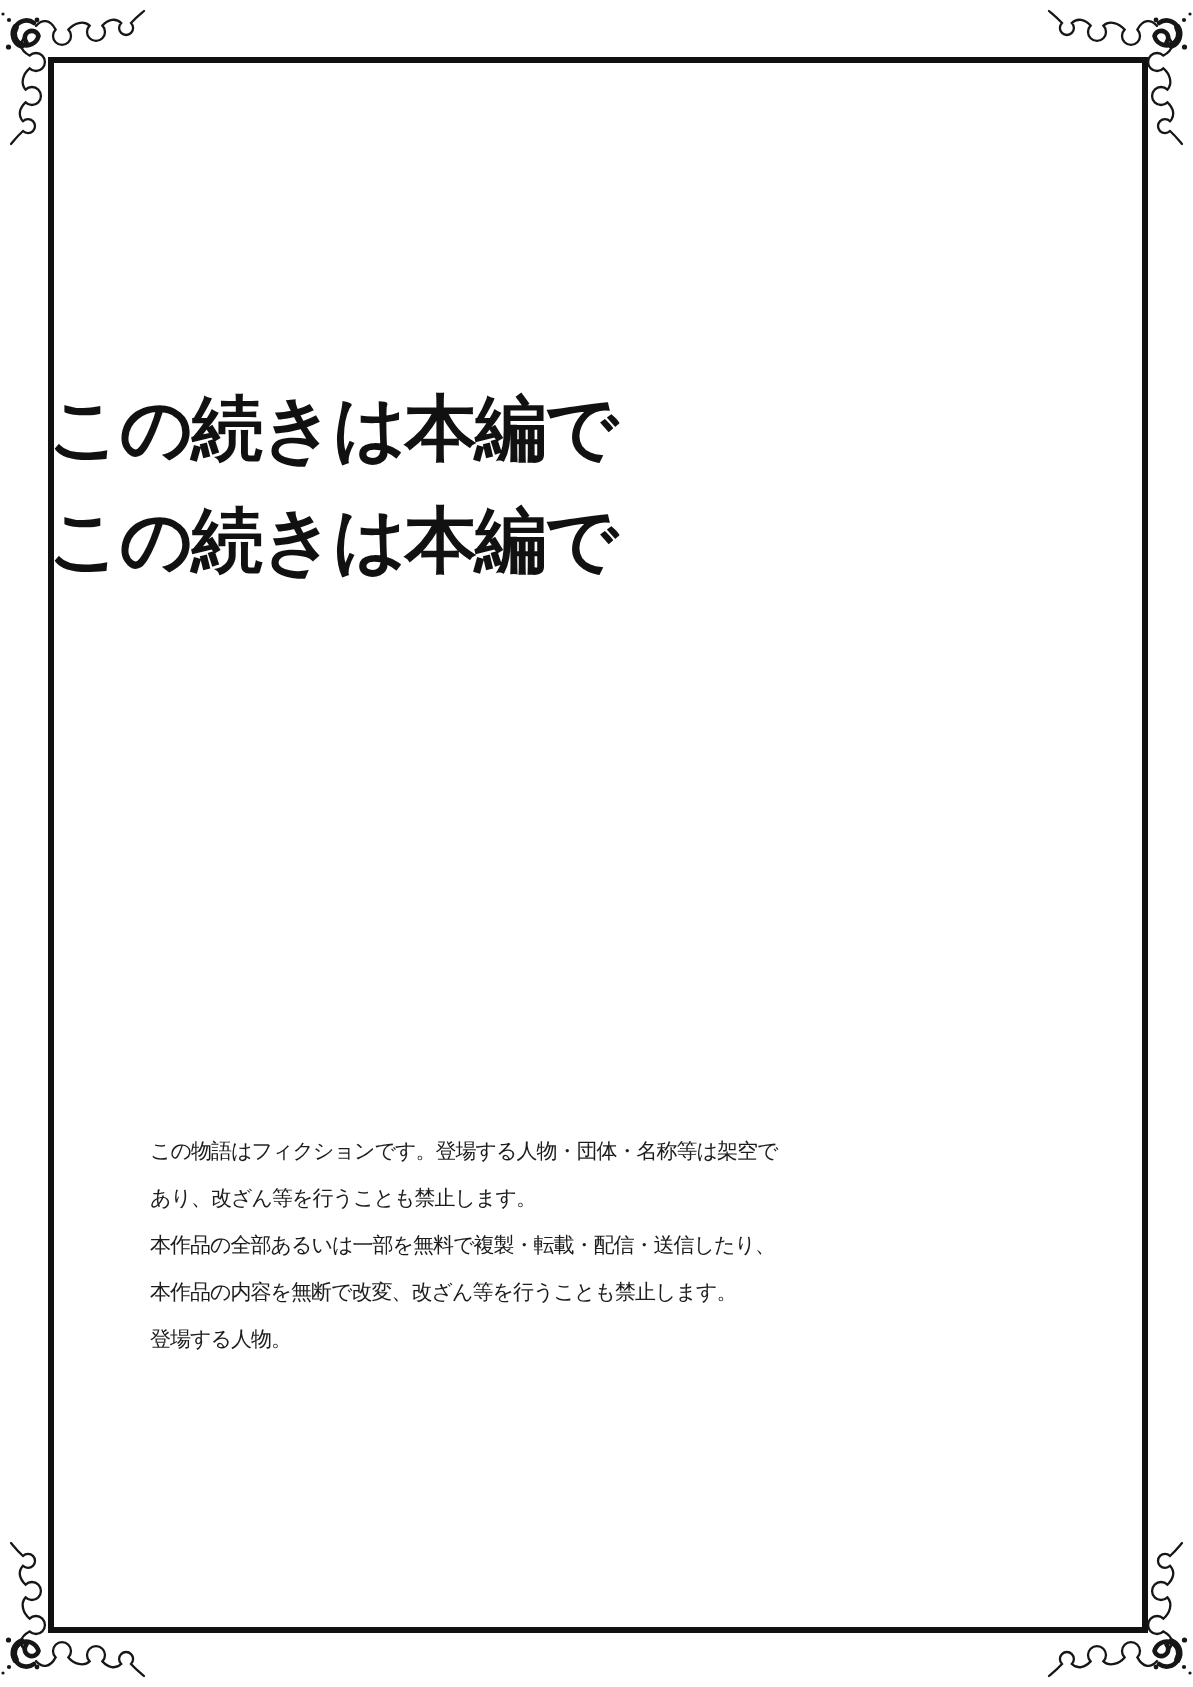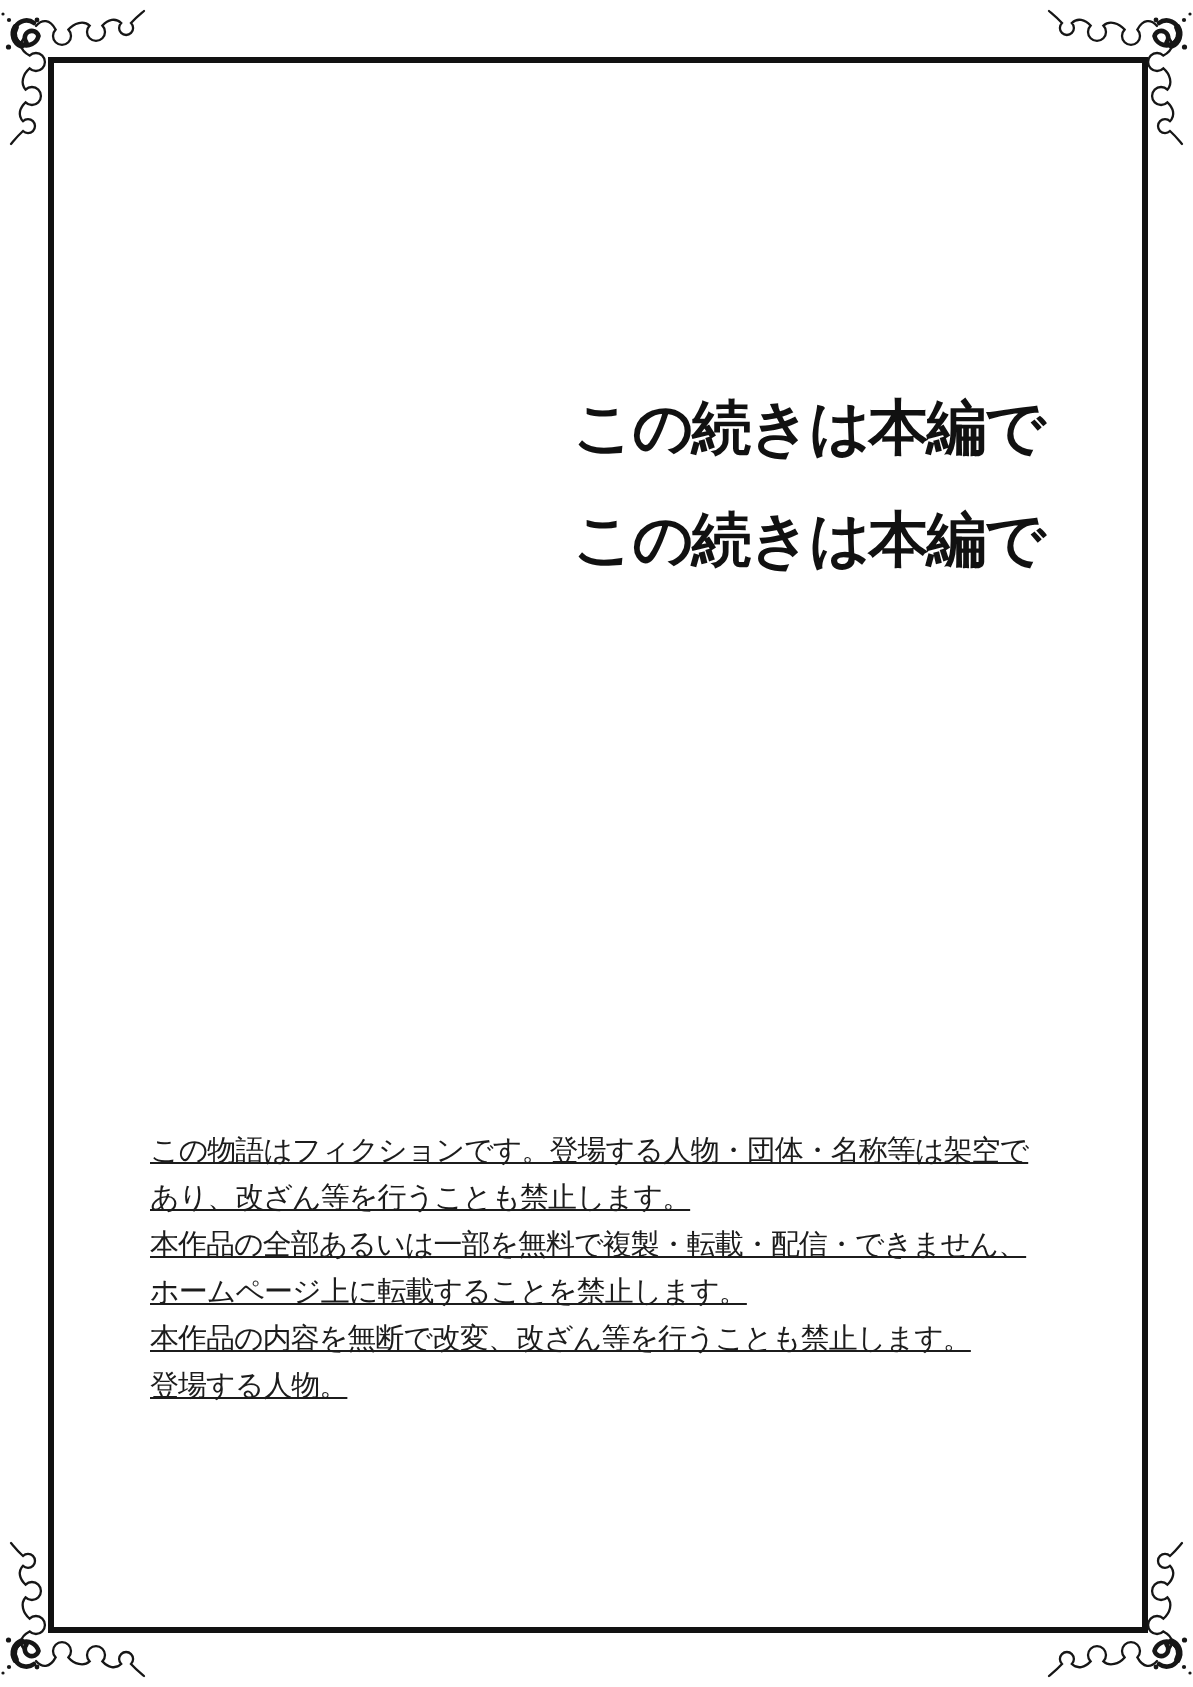--- a/index.html
+++ b/index.html
@@ -37,40 +37,39 @@
   .corner.tl { left: 0; top: 0; }
   .corner.tr { right: 0; top: 0; transform: scaleX(-1); }
   .corner.bl { left: 0; bottom: 0; transform: scaleY(-1); }
   .corner.br { right: 0; bottom: 0; transform: scale(-1,-1); }
 
   .heading {
     position: absolute;
     left: 48px;
     top: 372px;
     width: 996px;
-    text-align: right;
-    font-size: 60px;
+    text-align: left;
+    font-size: 72px;
     font-weight: 900;
     line-height: 112px;
     letter-spacing: -2px;
     color: #111111;
     white-space: nowrap;
   }
   .disclaimer {
     position: absolute;
     left: 150px;
     top: 1127px;
     width: 920px;
-    font-size: 29px;
+    font-size: 21px;
     line-height: 47px;
     letter-spacing: -1px;
     color: #1c1c1c;
     font-weight: 400;
     white-space: nowrap;
-    text-decoration: underline;
   }
 </style>
 </head>
 <body>
 
 <div class="page">
 
   <div class="frame"></div>
 
   <svg class="corner tl" viewBox="0 0 150 150" aria-hidden="true">
@@ -118,19 +117,18 @@
     </svg>
 
   <div class="heading">
     <div>この続きは本編で</div>
     <div>この続きは本編で</div>
   </div>
 
   <div class="disclaimer">
     <div>この物語はフィクションです。登場する人物・団体・名称等は架空で</div>
     <div>あり、改ざん等を行うことも禁止します。</div>
-    <div>本作品の全部あるいは一部を無料で複製・転載・配信・できません、</div>
-    <div>ホームページ上に転載することを禁止します。</div>
+    <div>本作品の全部あるいは一部を無料で複製・転載・配信・送信したり、</div>
     <div>本作品の内容を無断で改変、改ざん等を行うことも禁止します。</div>
     <div>登場する人物。</div>
   </div>
 
 </div>
 
 </body></html>

